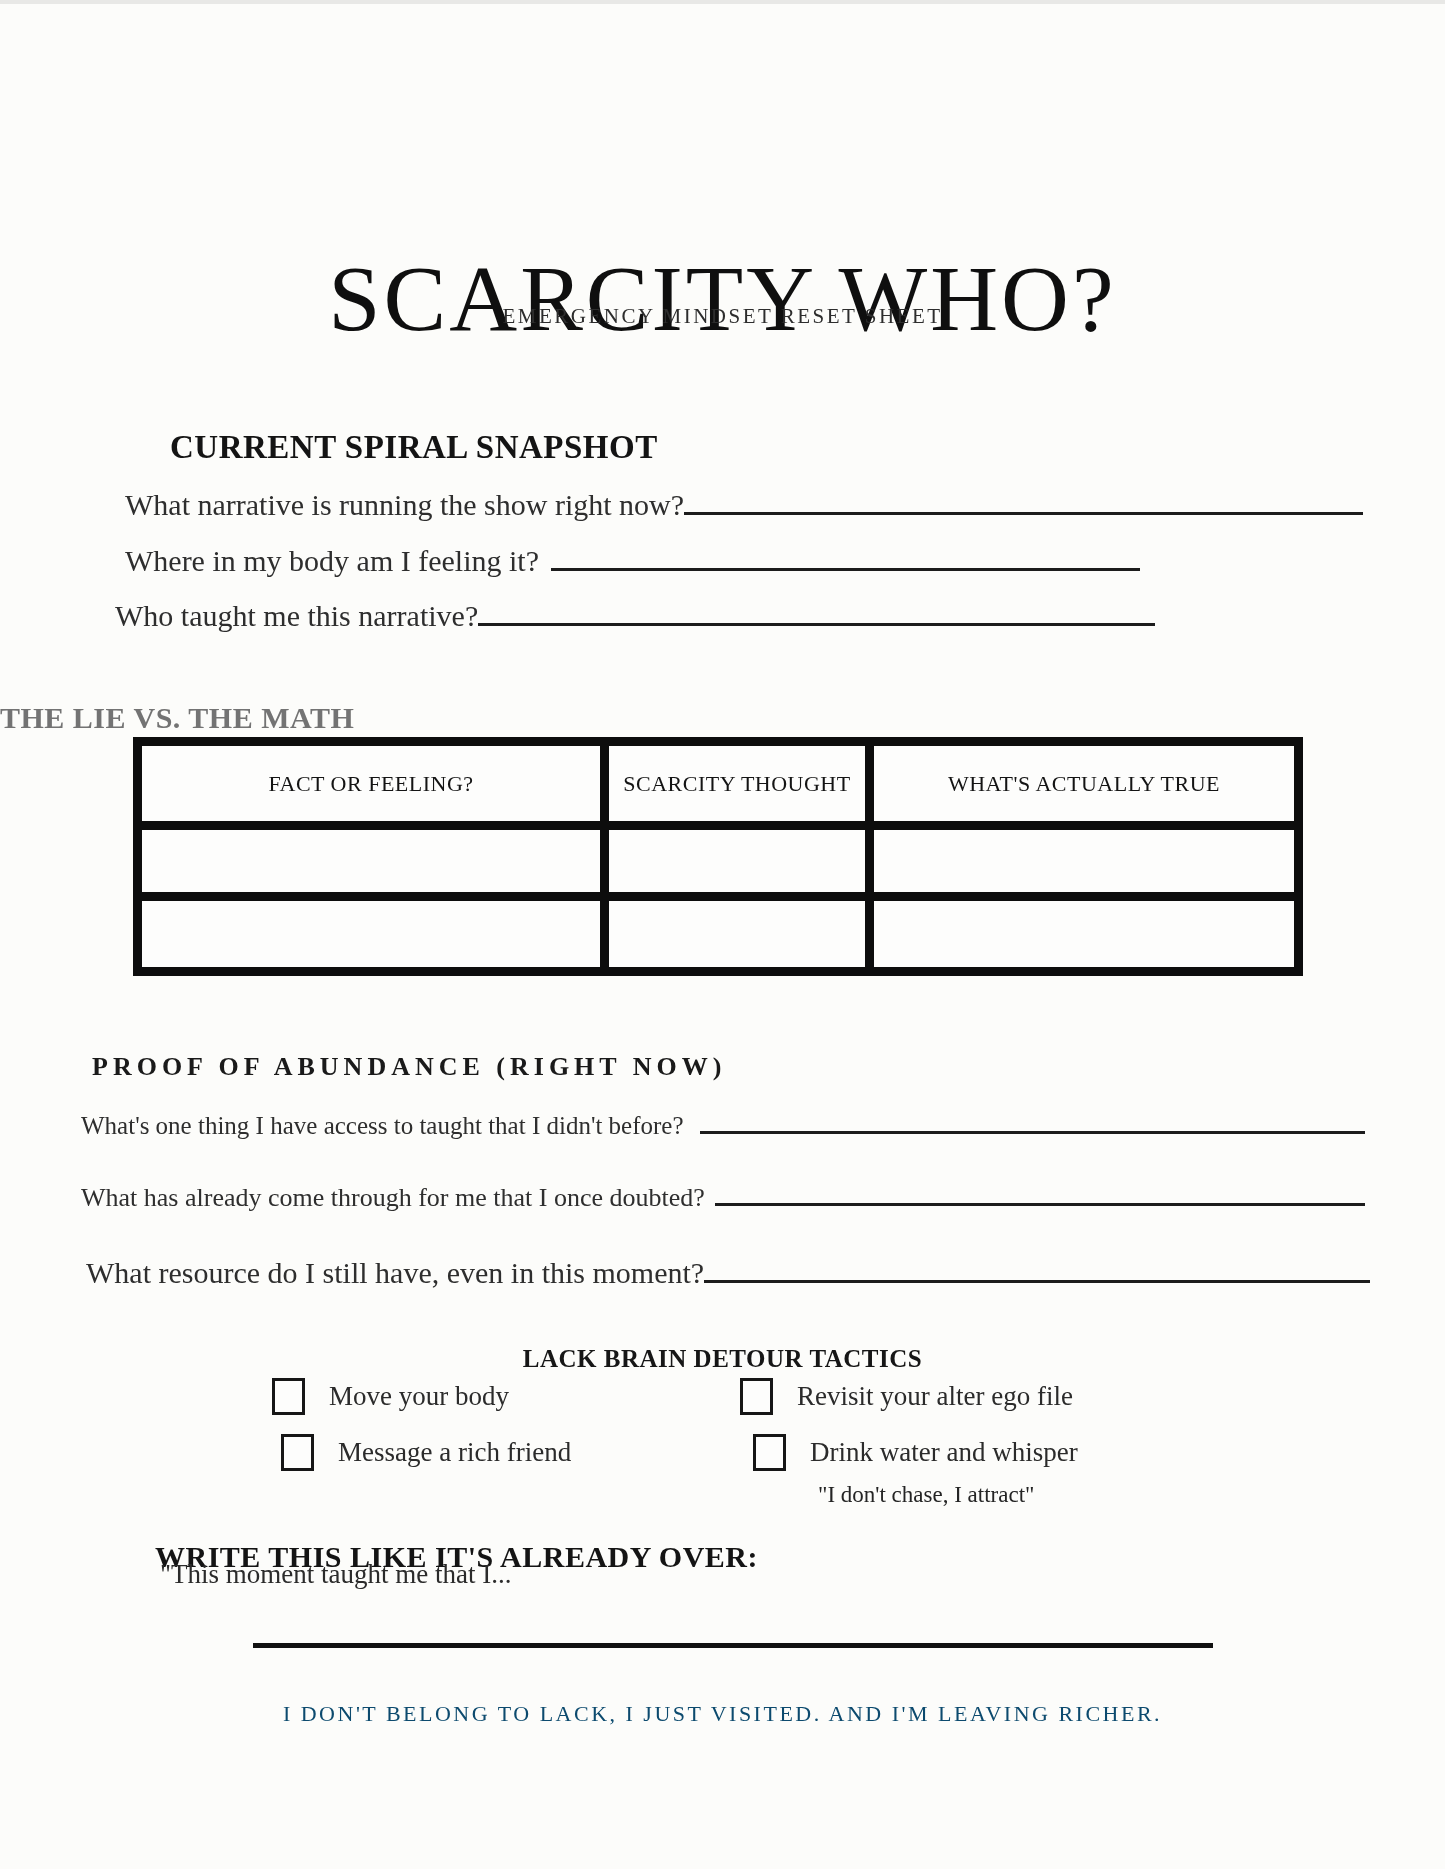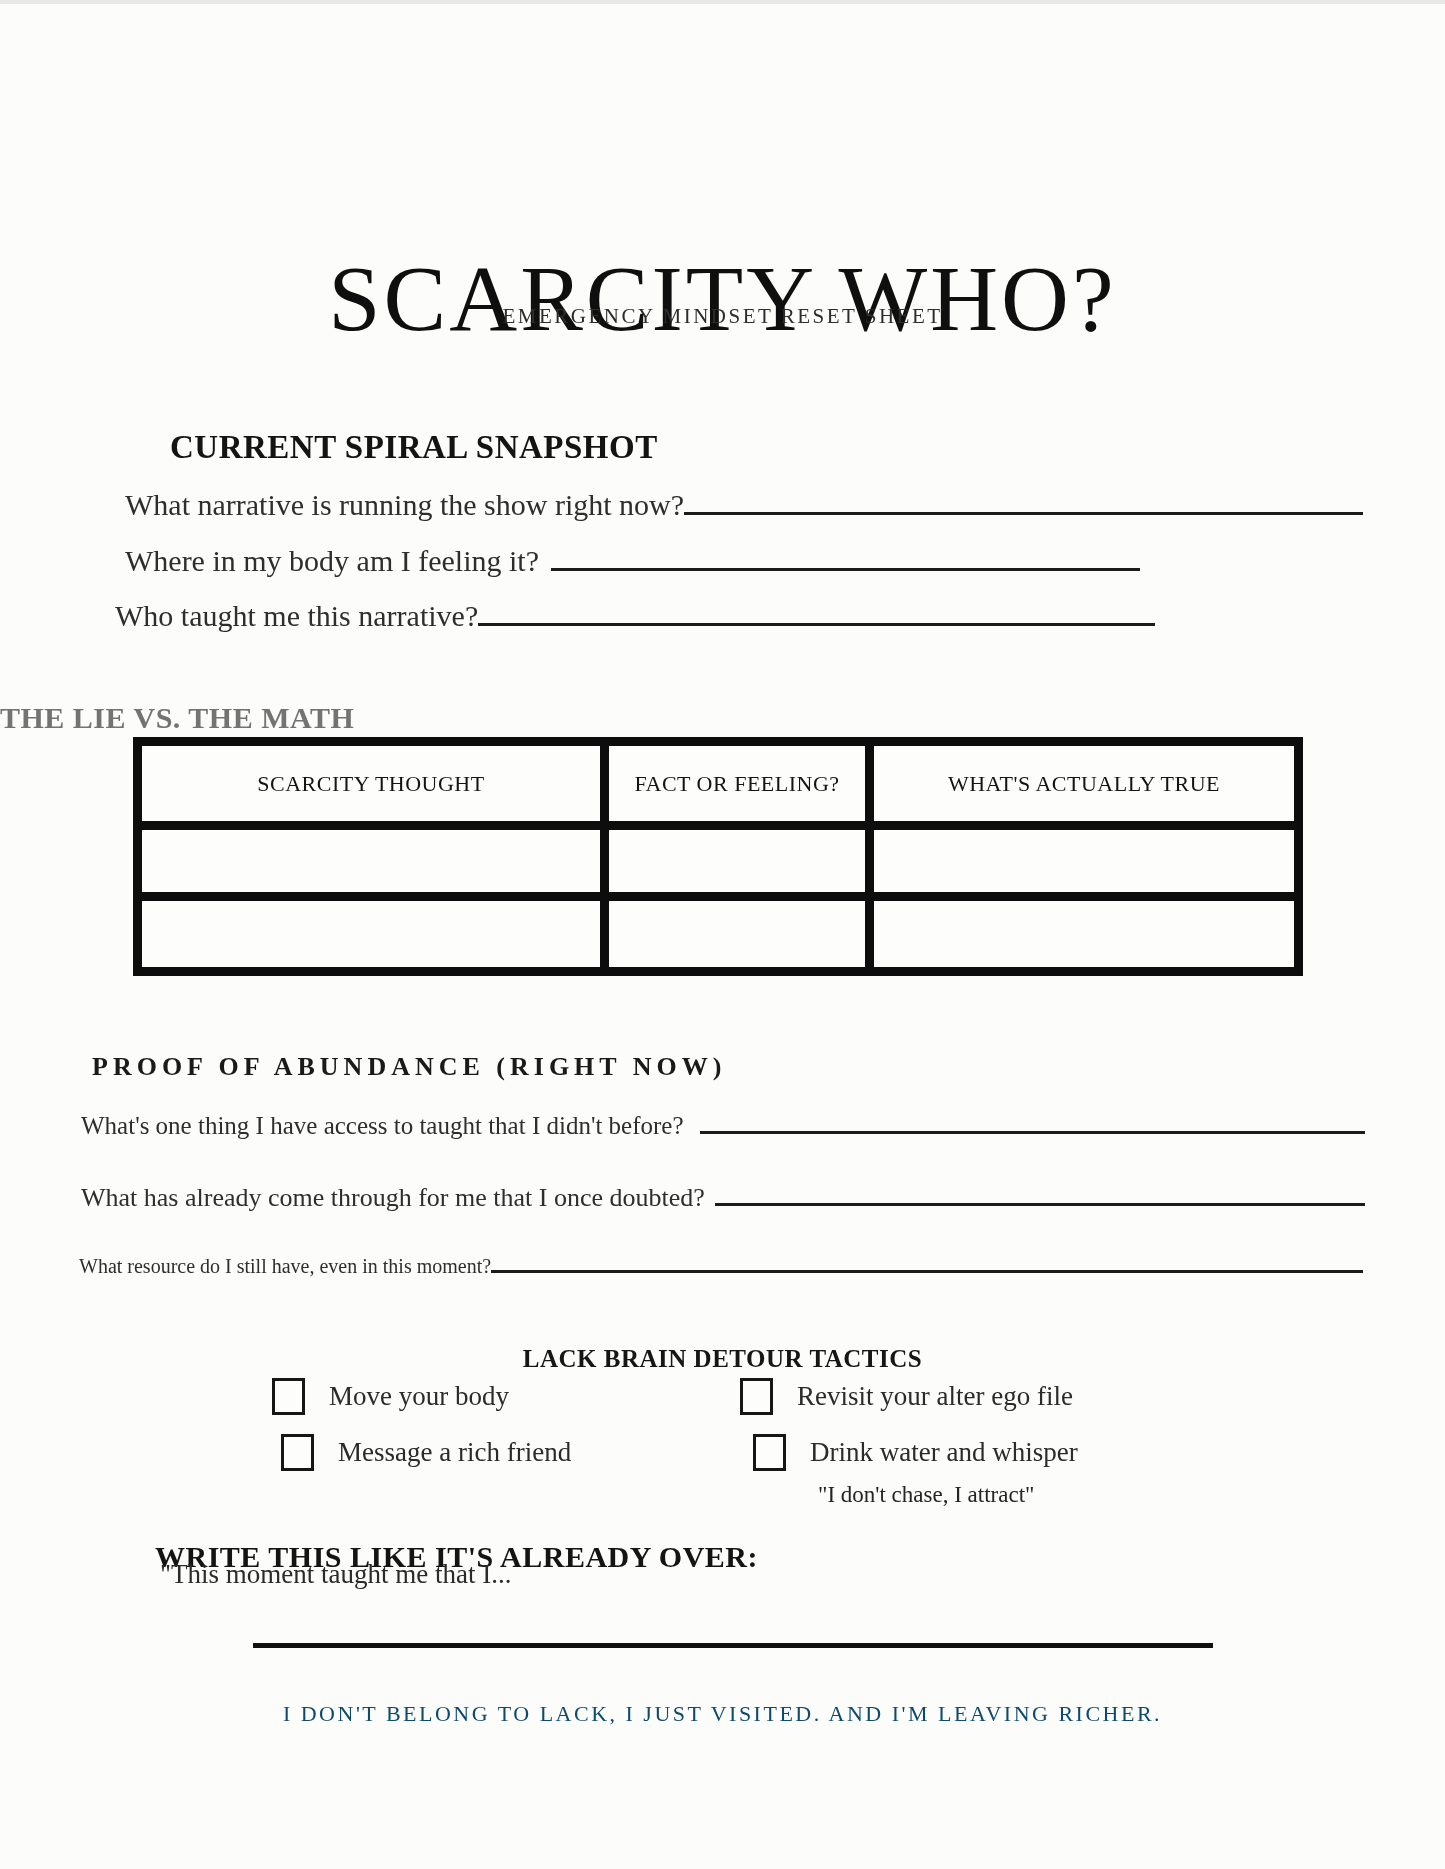--- a/index.html
+++ b/index.html
@@ -105,21 +105,21 @@
   }
   .q1 { left: 125px; top: 478px; width: 1238px; font-size: 30px; }
   .q2 { left: 125px; top: 534px; width: 1015px; font-size: 30px; }
   .q2 .q-line { margin-left: 12px; }
   .q3 { left: 115px; top: 589px; width: 1040px; font-size: 30px; }
 
   .p1 { left: 81px; top: 1102px; width: 1284px; font-size: 25px; }
   .p1 .q-line { margin-left: 16px; }
   .p2 { left: 81px; top: 1173px; width: 1284px; font-size: 26px; }
   .p2 .q-line { margin-left: 10px; }
-  .p3 { left: 79px; top: 1246px; width: 1284px; font-size: 20px; }
+  .p3 { left: 86px; top: 1246px; width: 1284px; font-size: 30px; }
 
   
   .lie-table {
     left: 133px;
     top: 733px;
     width: 1170px;
     height: 239px;
     background: #0d0d0d;
     display: grid;
     grid-template-columns: 458fr 256fr 420fr;
@@ -219,22 +219,22 @@
     <span class="q-line"></span>
   </div>
   <div class="abs q-row q3">
     <span class="q-label">Who taught me this narrative?</span>
     <span class="q-line"></span>
   </div>
 
   <h2 class="abs h-lie">THE LIE VS. THE MATH</h2>
 
   <div class="abs lie-table">
+    <div class="lie-cell lie-head">FACT OR FEELING?</div>
     <div class="lie-cell lie-head">SCARCITY THOUGHT</div>
-    <div class="lie-cell lie-head">FACT OR FEELING?</div>
     <div class="lie-cell lie-head">WHAT'S ACTUALLY TRUE</div>
 
     <div class="lie-cell"></div>
     <div class="lie-cell"></div>
     <div class="lie-cell"></div>
 
     <div class="lie-cell"></div>
     <div class="lie-cell"></div>
     <div class="lie-cell"></div>
   </div>

